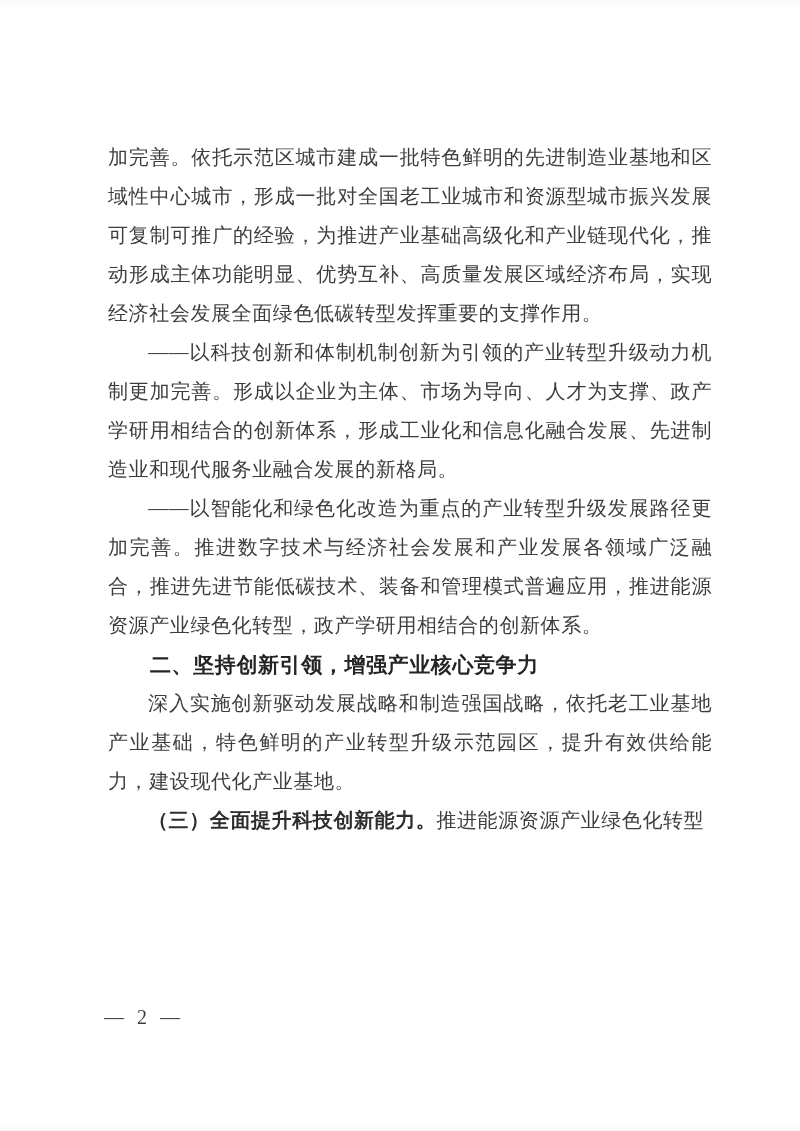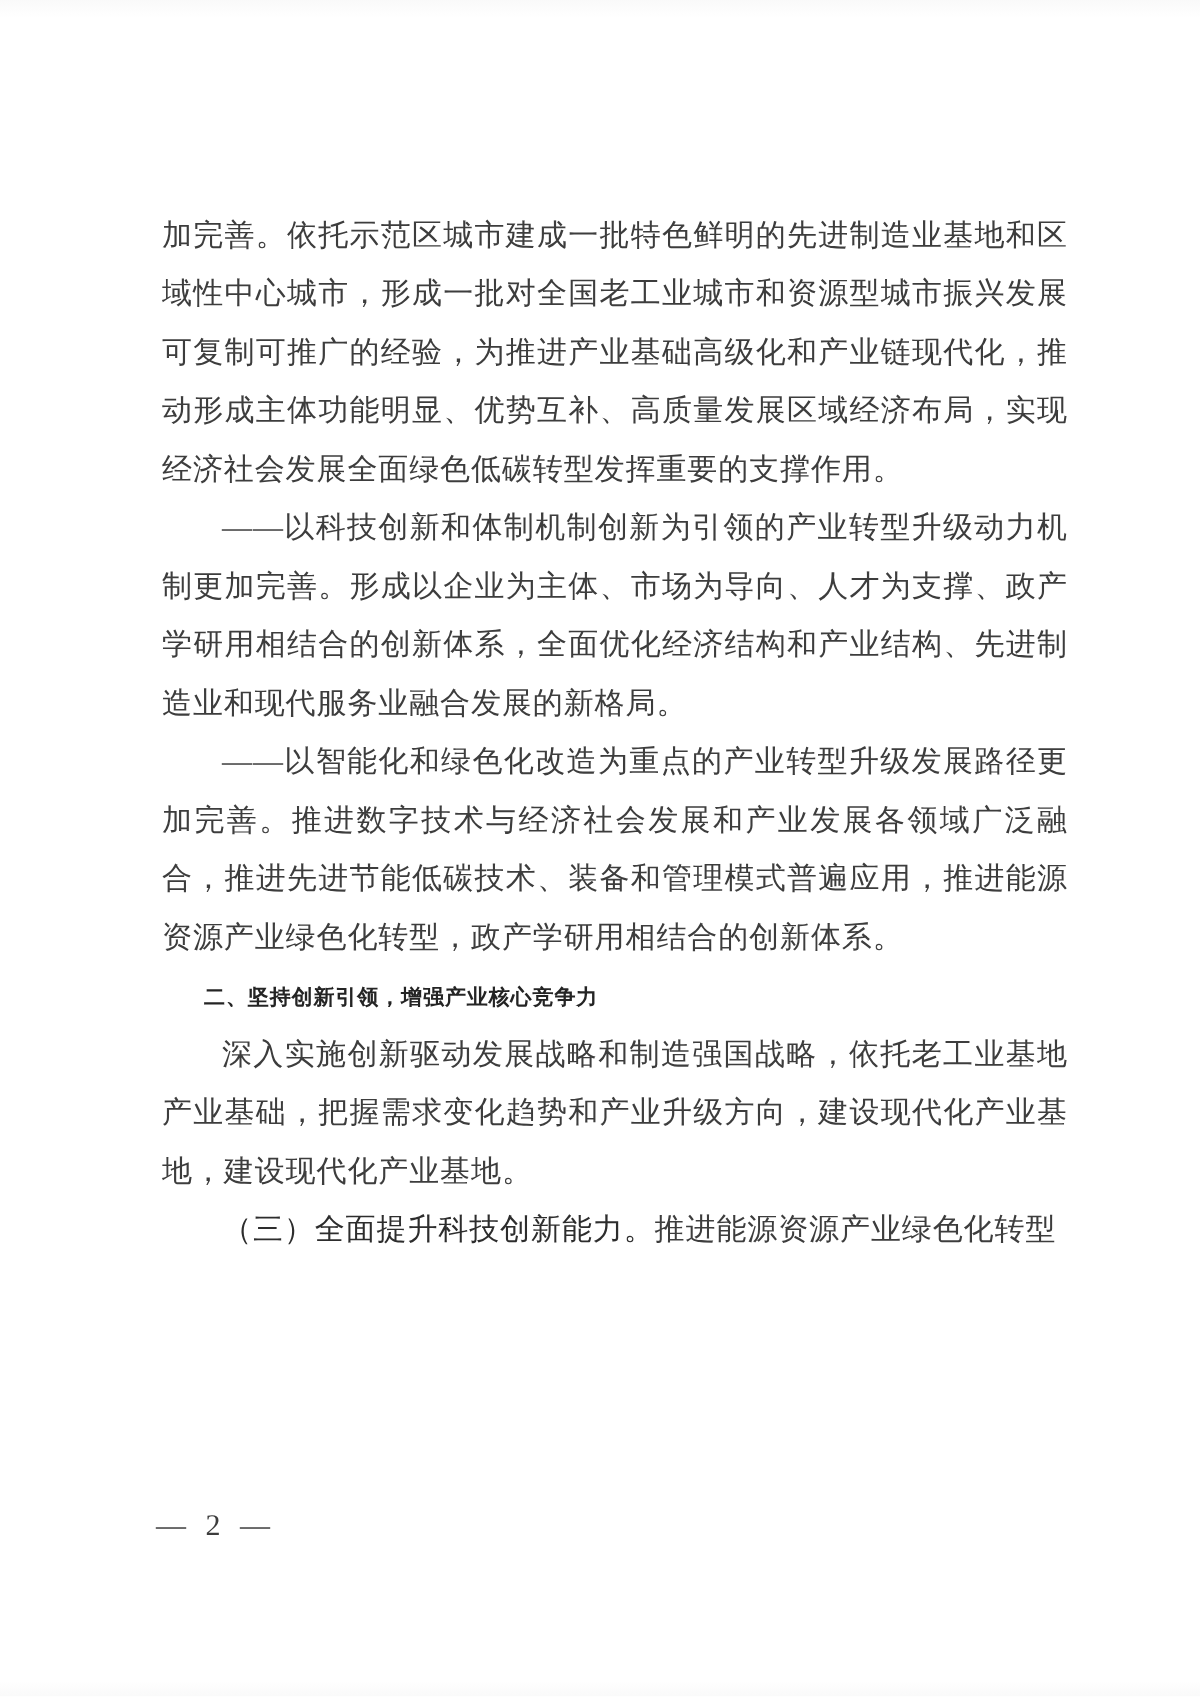--- a/index.html
+++ b/index.html
@@ -40,48 +40,48 @@
     margin: 0;
     text-indent: 0;
   }
   .para.indent {
     text-indent: 2em;
   }
   .heading {
     margin: 0;
     font-family: "Liberation Sans", sans-serif;
     font-weight: bold;
-    font-size: 14px;
+    font-size: 21px;
     line-height: 39px;
     color: #242424;
     text-indent: 2em;
     letter-spacing: 0.6px;
     text-align: left;
   }
   .bold-lead {
-    font-weight: normal;
+    font-weight: bold;
     color: #2d2d2d;
   }
   .page-number {
     position: absolute;
     left: 104px;
     top: 1002px;
     font-size: 20px;
     line-height: 30px;
     color: #3d3d3d;
     letter-spacing: 4px;
     font-family: "Liberation Serif", serif;
   }
 </style>
 </head>
 <body>
 
 <div class="page">
   <div class="content">
     <p class="para">加完善。依托示范区城市建成一批特色鲜明的先进制造业基地和区域性中心城市，形成一批对全国老工业城市和资源型城市振兴发展可复制可推广的经验，为推进产业基础高级化和产业链现代化，推动形成主体功能明显、优势互补、高质量发展区域经济布局，实现经济社会发展全面绿色低碳转型发挥重要的支撑作用。</p>
-    <p class="para indent">——以科技创新和体制机制创新为引领的产业转型升级动力机制更加完善。形成以企业为主体、市场为导向、人才为支撑、政产学研用相结合的创新体系，全面优化经济结构和产业结构、先进制造业和现代服务业融合发展的新格局。</p>
+    <p class="para indent">——以科技创新和体制机制创新为引领的产业转型升级动力机制更加完善。形成以企业为主体、市场为导向、人才为支撑、政产学研用相结合的创新体系，形成工业化和信息化融合发展、先进制造业和现代服务业融合发展的新格局。</p>
     <p class="para indent">——以智能化和绿色化改造为重点的产业转型升级发展路径更加完善。推进数字技术与经济社会发展和产业发展各领域广泛融合，推进先进节能低碳技术、装备和管理模式普遍应用，推进能源资源产业绿色化转型，政产学研用相结合的创新体系。</p>
     <h2 class="heading">二、坚持创新引领，增强产业核心竞争力</h2>
-    <p class="para indent">深入实施创新驱动发展战略和制造强国战略，依托老工业基地产业基础，把握需求变化趋势和产业升级方向，建设现代化产业基地，建设现代化产业基地。</p>
+    <p class="para indent">深入实施创新驱动发展战略和制造强国战略，依托老工业基地产业基础，特色鲜明的产业转型升级示范园区，提升有效供给能力，建设现代化产业基地。</p>
     <p class="para indent"><span class="bold-lead">（三）全面提升科技创新能力。</span><span>推进能源资源产业绿色化转型</span></p>
   </div>
   <div class="page-number">— 2 —</div>
 </div>
 
 </body></html>

